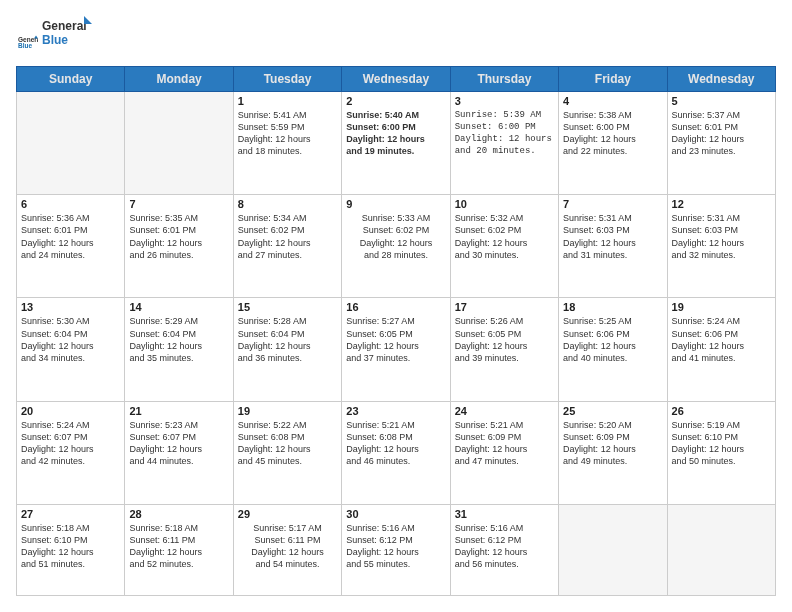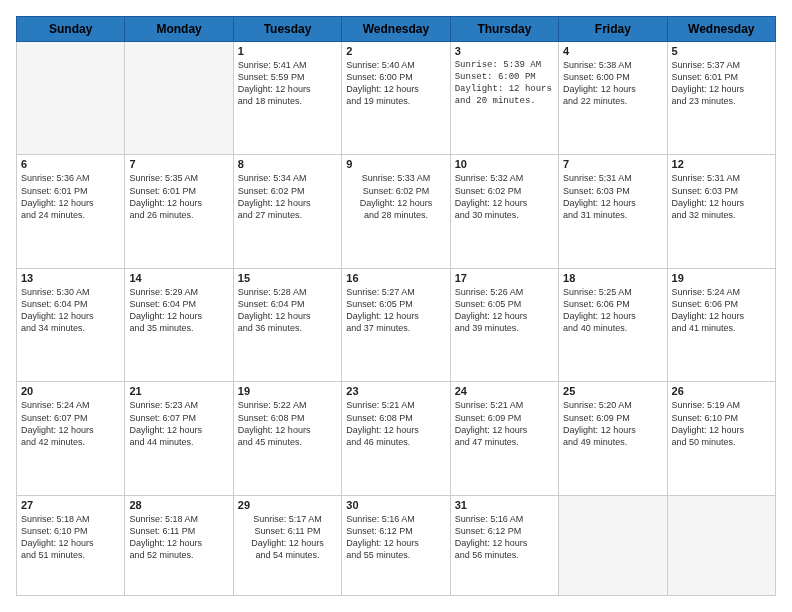--- a/index.html
+++ b/index.html
@@ -47,21 +47,21 @@
     }
     .calendar {
       flex: 1;
       border: 1px solid #ccc;
       border-collapse: collapse;
       width: 100%;
       table-layout: fixed;
     }
     .calendar th {
       background: #2a7abf;
-      color: #000000;
+      color: #e5e5e5;
       text-align: center;
       padding: 5px 4px;
       font-size: 12px;
       border: 1px solid #1a5a9f;
     }
     .calendar td {
       vertical-align: top;
       border: 1px solid #ccc;
       padding: 3px 4px;
       font-size: 9.5px;
@@ -83,20 +83,40 @@
       background: #f5f5f5;
     }
     tr:last-child td {
       height: 75px;
     }
   </style>
 </head>
 <body>
 
 <div class="page">
+  <div class="header">
+    <div class="logo">
+      <div>
+        <svg class="logo-icon" viewBox="0 0 40 30" width="40" height="30">
+          <text x="0" y="14" font-size="13" font-weight="bold" fill="#333" font-family="Arial">General</text>
+          <text x="0" y="27" font-size="13" font-weight="bold" fill="#1a6faf" font-family="Arial">Blue</text>
+          <polygon points="36,8 44,8 40,2" fill="#1a6faf" transform="translate(-4,0)"></polygon>
+        </svg>
+        <svg width="50" height="36" viewBox="0 0 50 36">
+          <text x="0" y="14" font-size="12" font-weight="bold" fill="#333" font-family="Arial">General</text>
+          <polygon points="42,0 50,8 42,8" fill="#2a7abf"></polygon>
+          <text x="0" y="28" font-size="12" font-weight="bold" fill="#2a7abf" font-family="Arial">Blue</text>
+        </svg>
+      </div>
+    </div>
+    <div class="title-block">
+      <div class="month-title"></div>
+      <div class="location"></div>
+    </div>
+  </div>
 
   <table class="calendar">
     <thead>
       <tr>
       <th>Sunday</th>
           <th>Monday</th>
           <th>Tuesday</th>
           <th>Wednesday</th>
           <th>Thursday</th>
           <th>Friday</th>
@@ -109,21 +129,21 @@
           <td class="empty-cell"></td>
           <td>
             <div class="day-num">1</div>
             <div class="day-info" style="white-space: pre-line;">Sunrise: 5:41 AM
 Sunset: 5:59 PM
 Daylight: 12 hours
 and 18 minutes.</div>
           </td>
           <td>
             <div class="day-num">2</div>
-            <div class="day-info" style="white-space: pre-line;">Sunrise: 5:40 AM
+            <div class="day-info" style="white-space: pre-line; font-weight: bold;">Sunrise: 5:40 AM
 Sunset: 6:00 PM
 Daylight: 12 hours
 and 19 minutes.</div>
           </td>
           <td>
             <div class="day-num">3</div>
             <div class="day-info" style="white-space: pre-line; font-family: Liberation Mono, monospace;">Sunrise: 5:39 AM
 Sunset: 6:00 PM
 Daylight: 12 hours
 and 20 minutes.</div>

